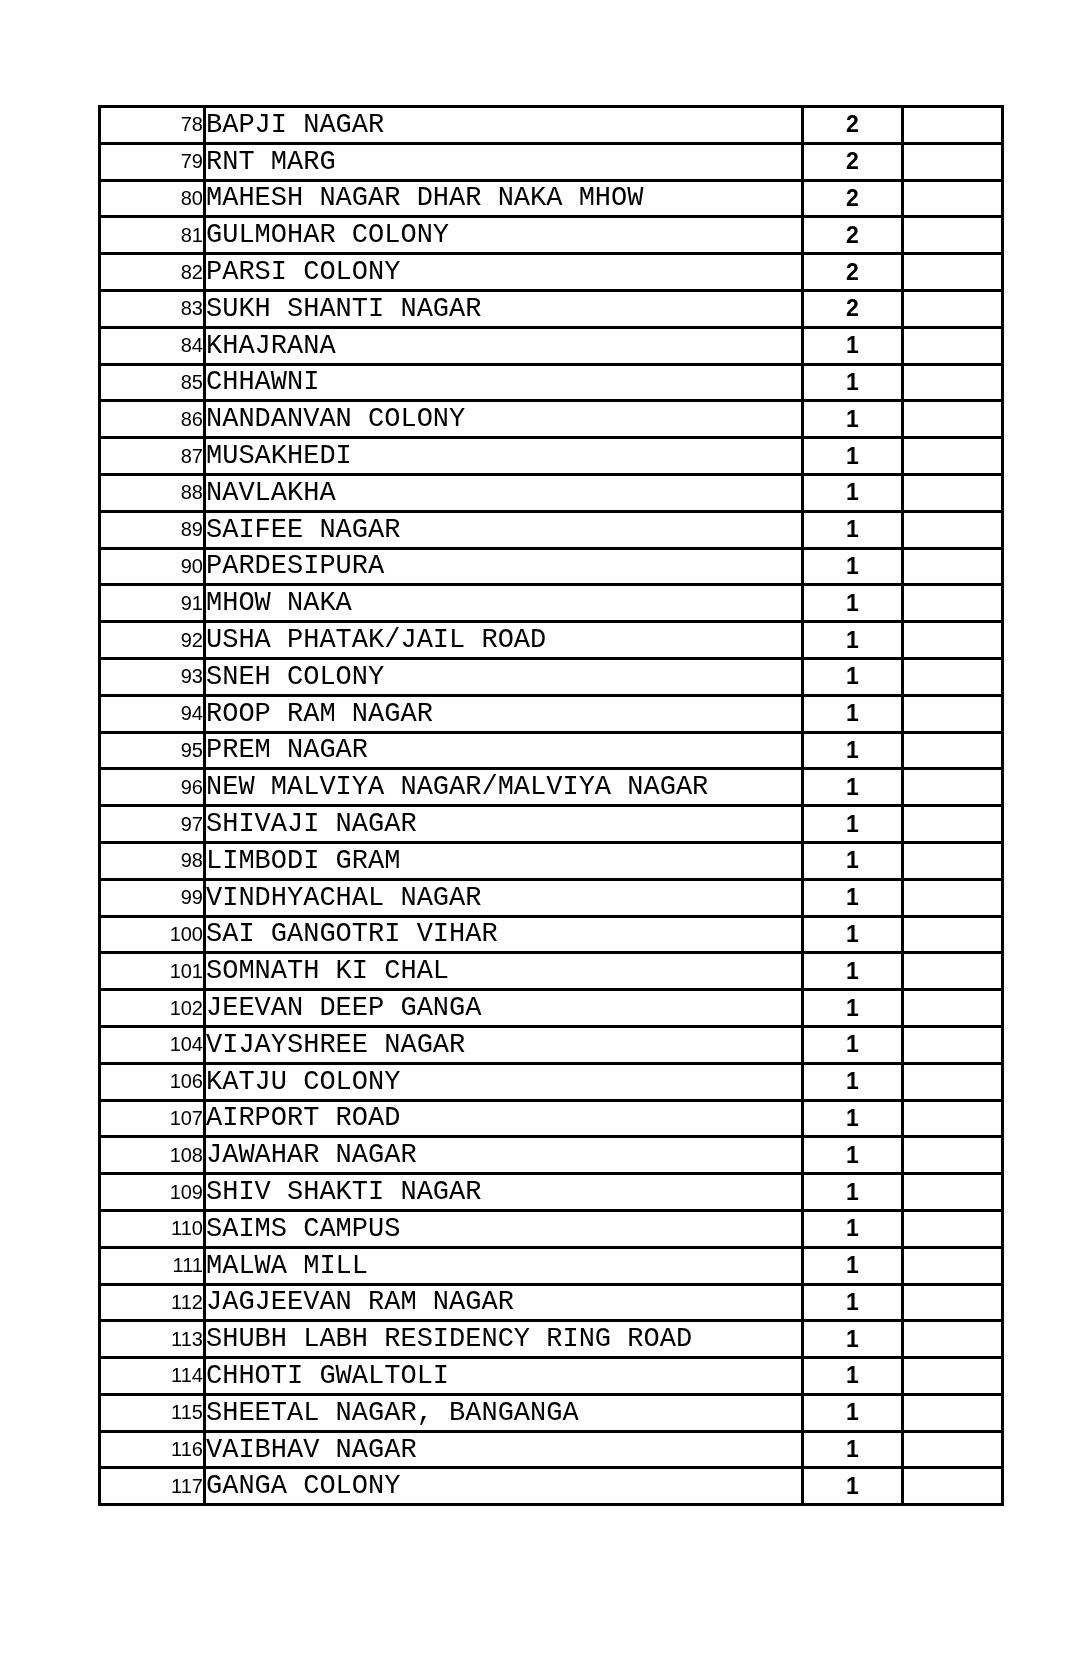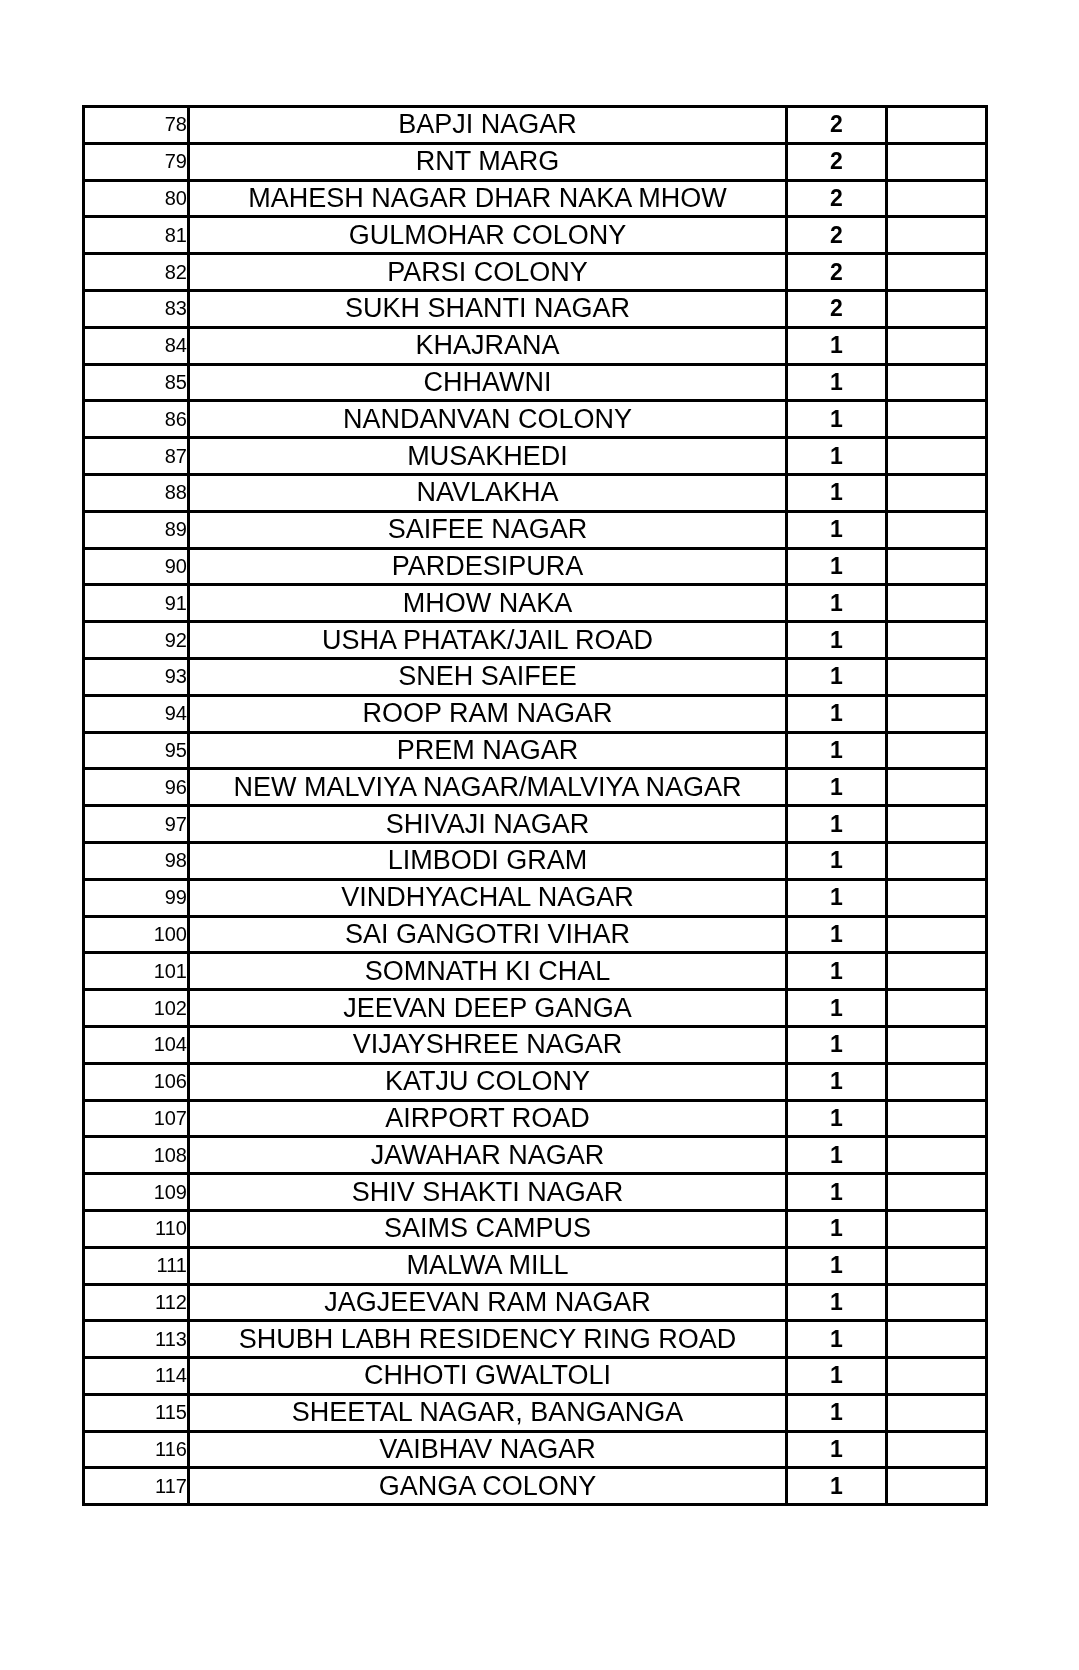--- a/index.html
+++ b/index.html
@@ -9,21 +9,21 @@
   }
   .page {
     position: relative;
     width: 1079px;
     height: 1670px;
     background: #ffffff;
     overflow: hidden;
   }
   table.locality-table {
     position: absolute;
-    left: 82px;
+    left: 98px;
     top: 105px;
     width: 903px;
     border-collapse: collapse;
     table-layout: fixed;
   }
   table.locality-table td {
     border: 3px solid #000000;
     height: 33.8px;
     padding: 0;
     vertical-align: middle;
@@ -32,23 +32,22 @@
     color: #000000;
     background: #ffffff;
   }
   td.col-no {
     font-family: "Liberation Sans", "DejaVu Sans", sans-serif;
     font-size: 20px;
     text-align: right;
     padding-right: 3px;
   }
   td.col-name {
-    font-family: Liberation Sans, sans-serif;
+    font-family: Liberation Mono, monospace;
     font-size: 27px;
-    text-align: center;
   }
   td.col-count {
     font-family: "Liberation Sans", "DejaVu Sans", sans-serif;
     font-size: 23px;
     font-weight: bold;
     text-align: center;
   }
   td.col-blank {
     text-align: center;
   }
@@ -165,21 +164,21 @@
 
   <tr>
     <td class="col-no">92</td>
     <td class="col-name">USHA PHATAK/JAIL ROAD</td>
     <td class="col-count">1</td>
     <td class="col-blank"></td>
   </tr>
 
   <tr>
     <td class="col-no">93</td>
-    <td class="col-name">SNEH SAIFEE</td>
+    <td class="col-name">SNEH COLONY</td>
     <td class="col-count">1</td>
     <td class="col-blank"></td>
   </tr>
 
   <tr>
     <td class="col-no">94</td>
     <td class="col-name">ROOP RAM NAGAR</td>
     <td class="col-count">1</td>
     <td class="col-blank"></td>
   </tr>

